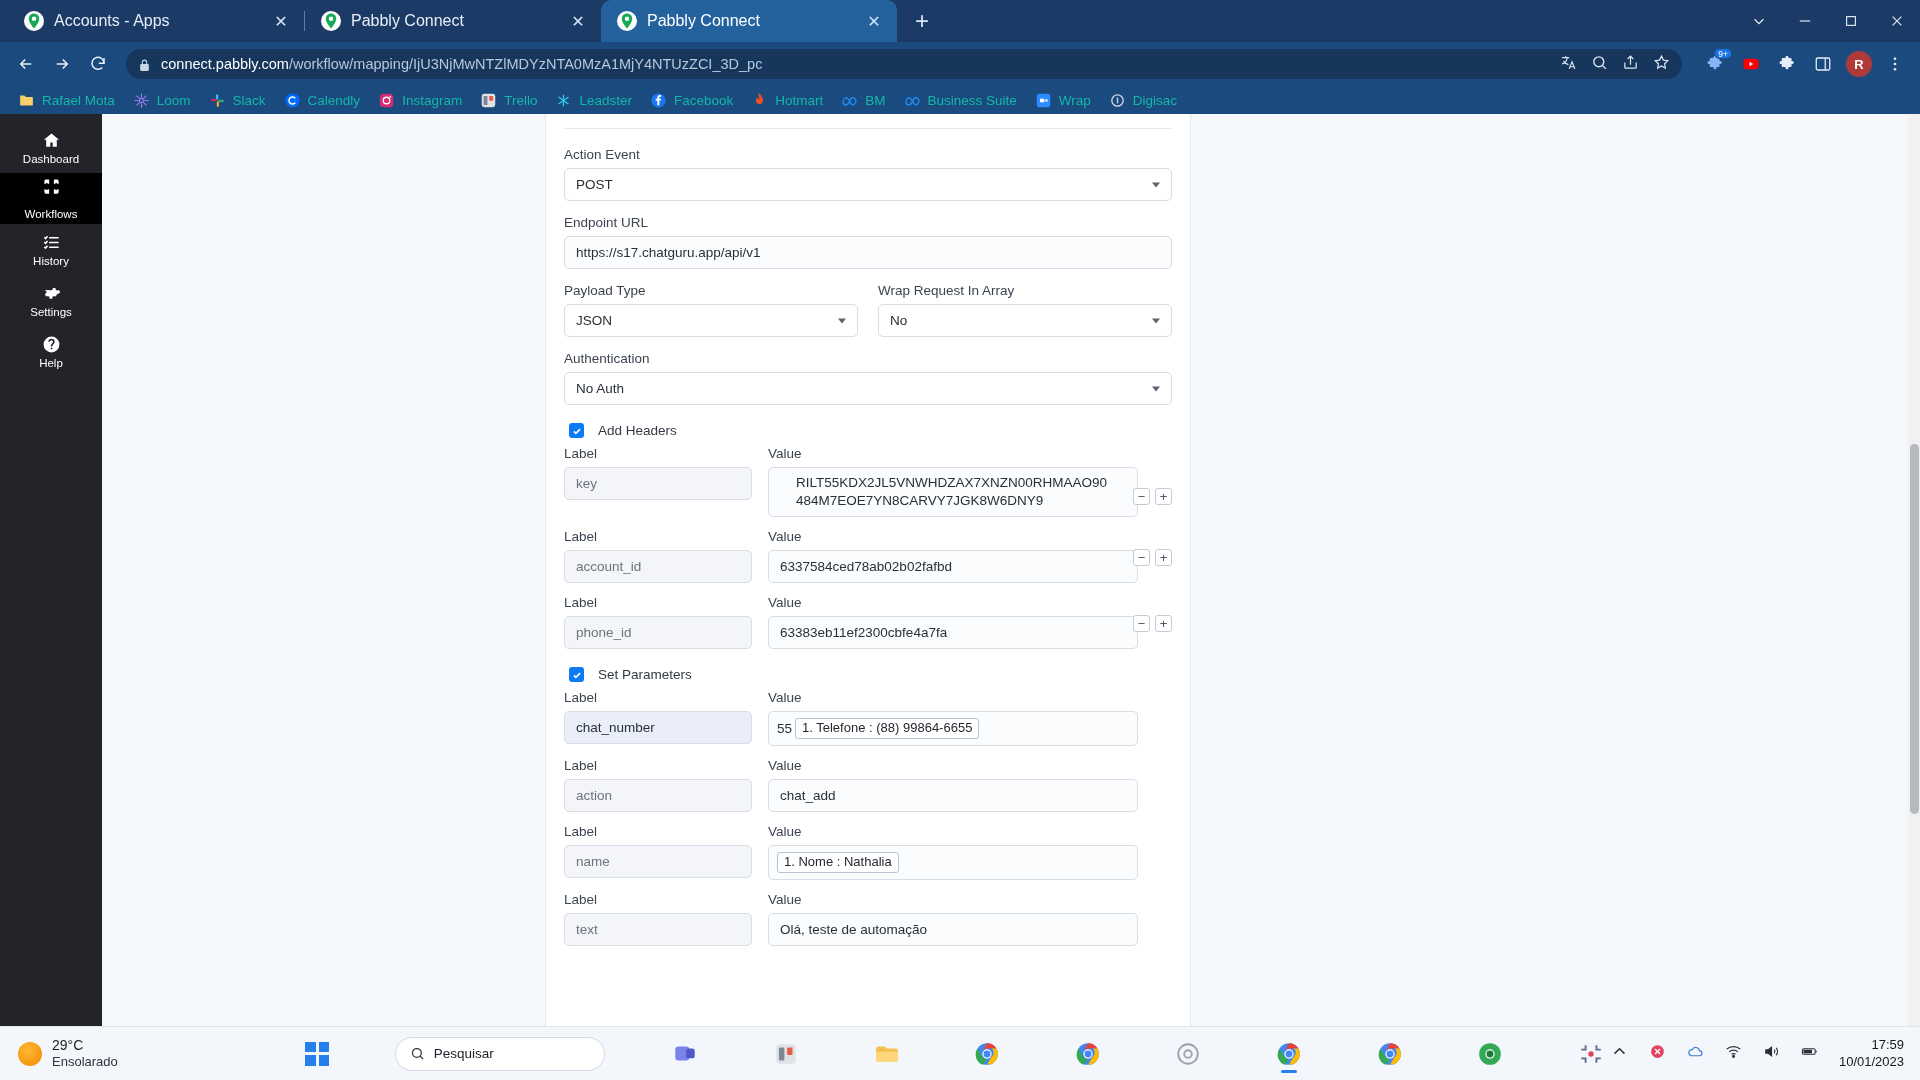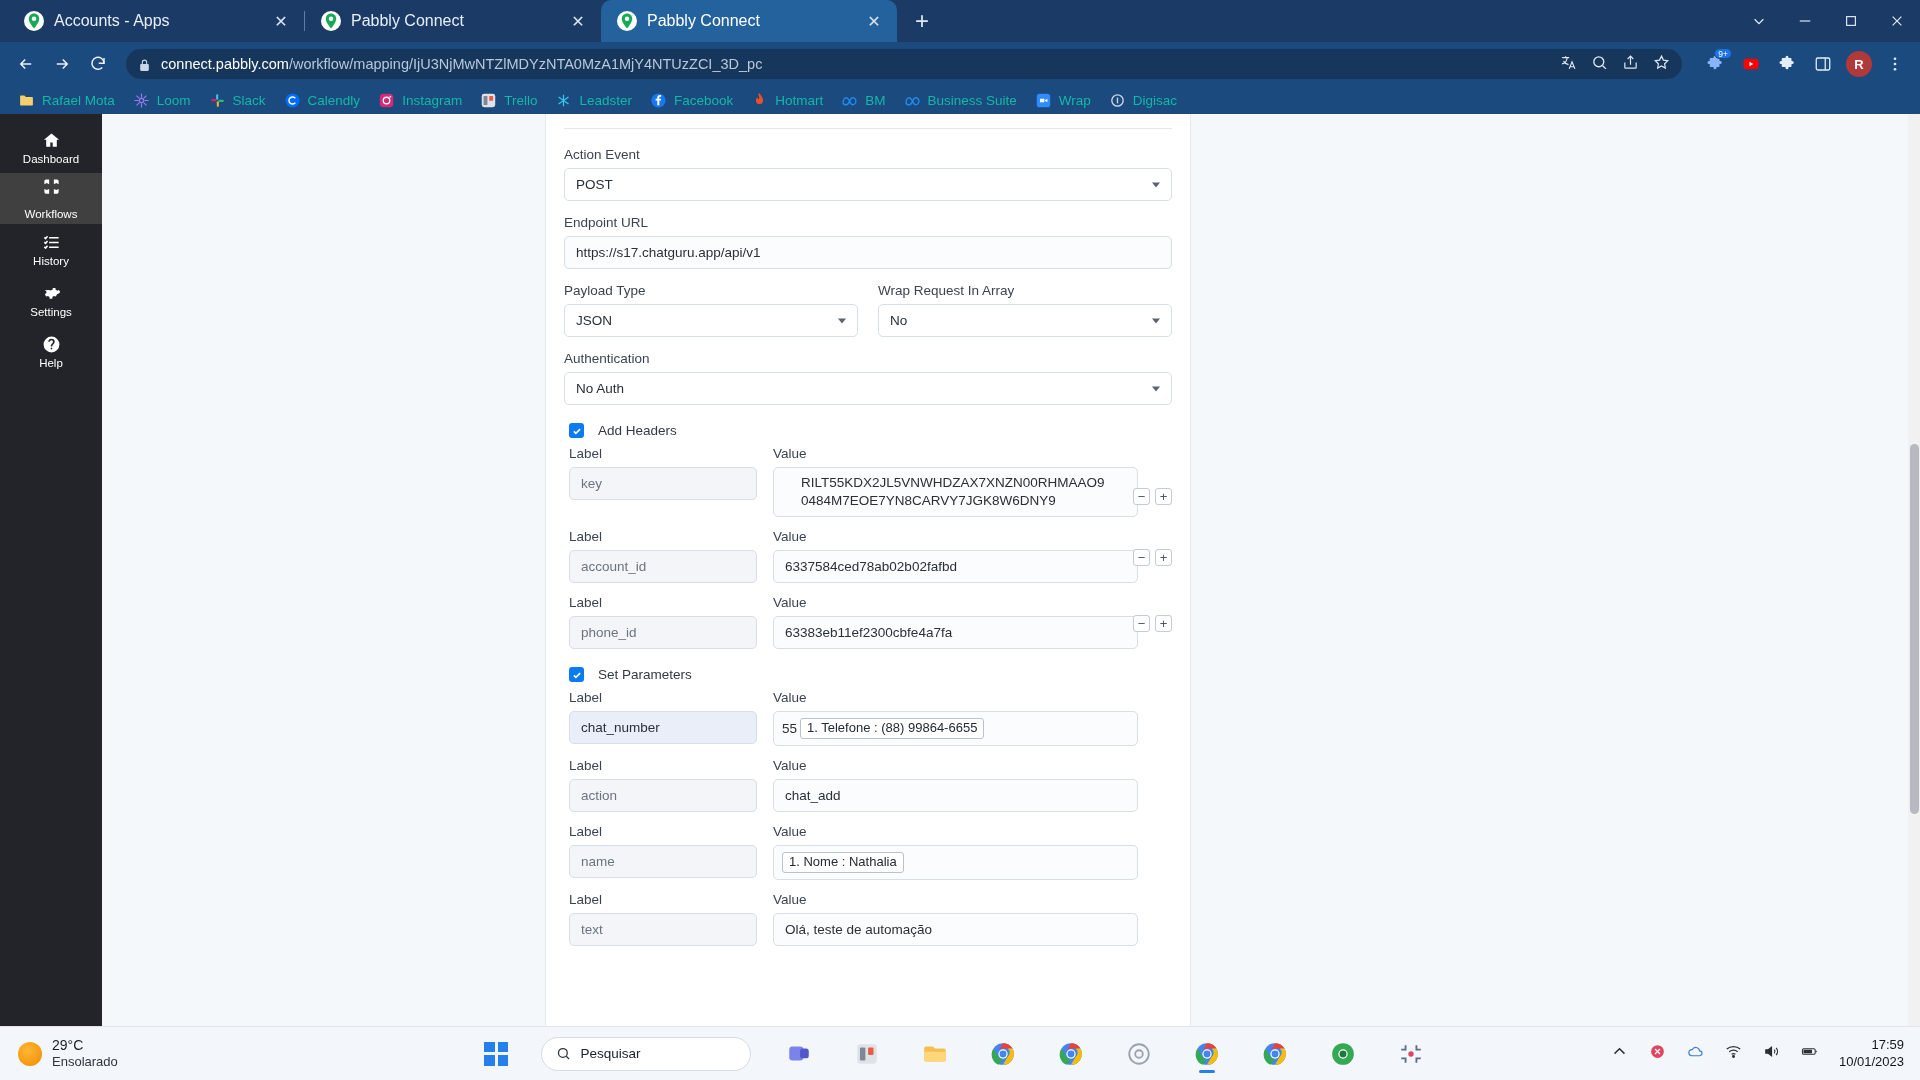--- a/index.html
+++ b/index.html
@@ -145,21 +145,21 @@
     background: #222429;
     flex: none;
     padding-top: 8px;
   }
   .side-item {
     height: 51px;
     display: flex; flex-direction: column;
     align-items: center; justify-content: center;
     color: #ffffff; gap: 3px;
   }
-  .side-item.active { background: #404040; gap: 12px; }
+  .side-item.active { background: #000000; gap: 12px; }
   .side-ico { height: 19px; display: flex; align-items: center; justify-content: center; }
   .side-ico svg { width: 19px; height: 19px; }
   .side-lbl { font-size: 11.5px; }
 
   .canvas {
     flex: 1;
     background: #f5f8fb;
     position: relative;
     overflow: hidden;
   }
@@ -206,21 +206,21 @@
     margin: 18px 0 8px 5px;
   }
   .cbox {
     width: 15px; height: 15px; border-radius: 3px;
     background: #0a7bf2;
     display: flex; align-items: center; justify-content: center; flex: none;
   }
   .cbox svg { width: 10px; height: 10px; color: #fff; }
   .checklabel { font-size: 13.5px; color: #333a44; }
 
-  .pairgrid { margin-left: 5px; }
+  .pairgrid { }
   .pair { display: flex; gap: 16px; margin-bottom: 12px; position: relative; }
   .pair .col-l { width: 188px; flex: none; }
   .pair .col-r { flex: 1; min-width: 0; padding-right: 34px; }
   .pair-hdr { font-size: 13.5px; color: #3c4450; margin-bottom: 6px; display: block; }
   .inp {
     min-height: 33px;
     border: 1px solid #d8dee6;
     border-radius: 5px;
     background: #fbfcfd;
     font-size: 13.5px; color: #2a3038;
@@ -276,21 +276,21 @@
     padding-left: 18px; width: 300px;
   }
   .sun {
     width: 24px; height: 24px; border-radius: 50%;
     background: radial-gradient(circle at 40% 35%, #ffb734, #f08a00);
   }
   .wtxt { line-height: 1.25; }
   .wtemp { font-size: 14px; color: #1c1f24; }
   .wdesc { font-size: 13px; color: #31353c; }
 
-  .tb-center { flex: 1; display: flex; align-items: center; justify-content: center; gap: 28px; }
+  .tb-center { flex: 1; display: flex; align-items: center; justify-content: space-between; gap: 28px; }
   .start {
     width: 34px; height: 34px;
     display: grid; grid-template-columns: 1fr 1fr; grid-template-rows: 1fr 1fr; gap: 3px;
     padding: 5px;
   }
   .start i { background: #2680eb; display: block; }
   .searchpill {
     width: 210px; height: 34px; border-radius: 18px;
     background: #ffffff; border: 1px solid #d5dbe3;
     display: flex; align-items: center; gap: 9px;

